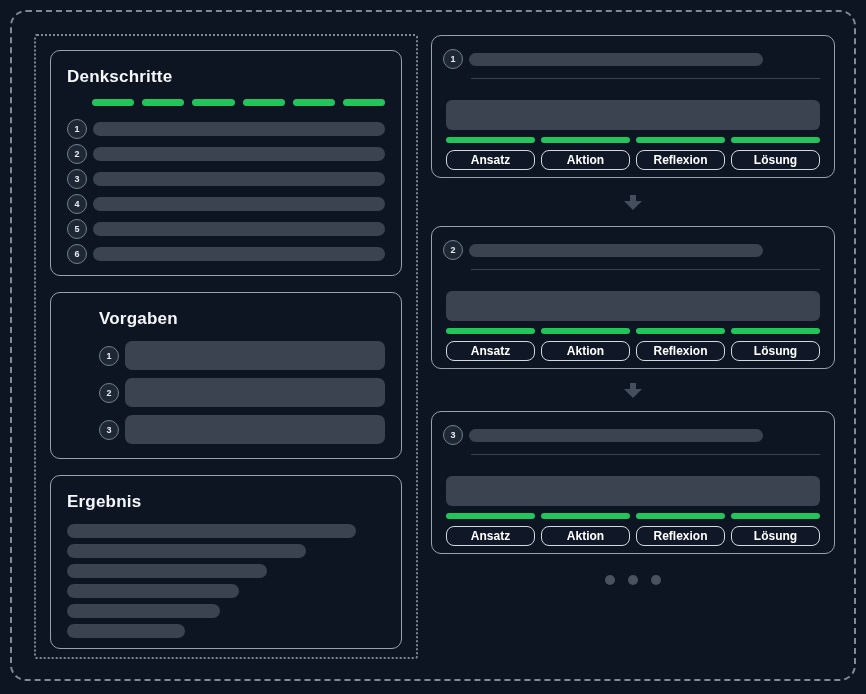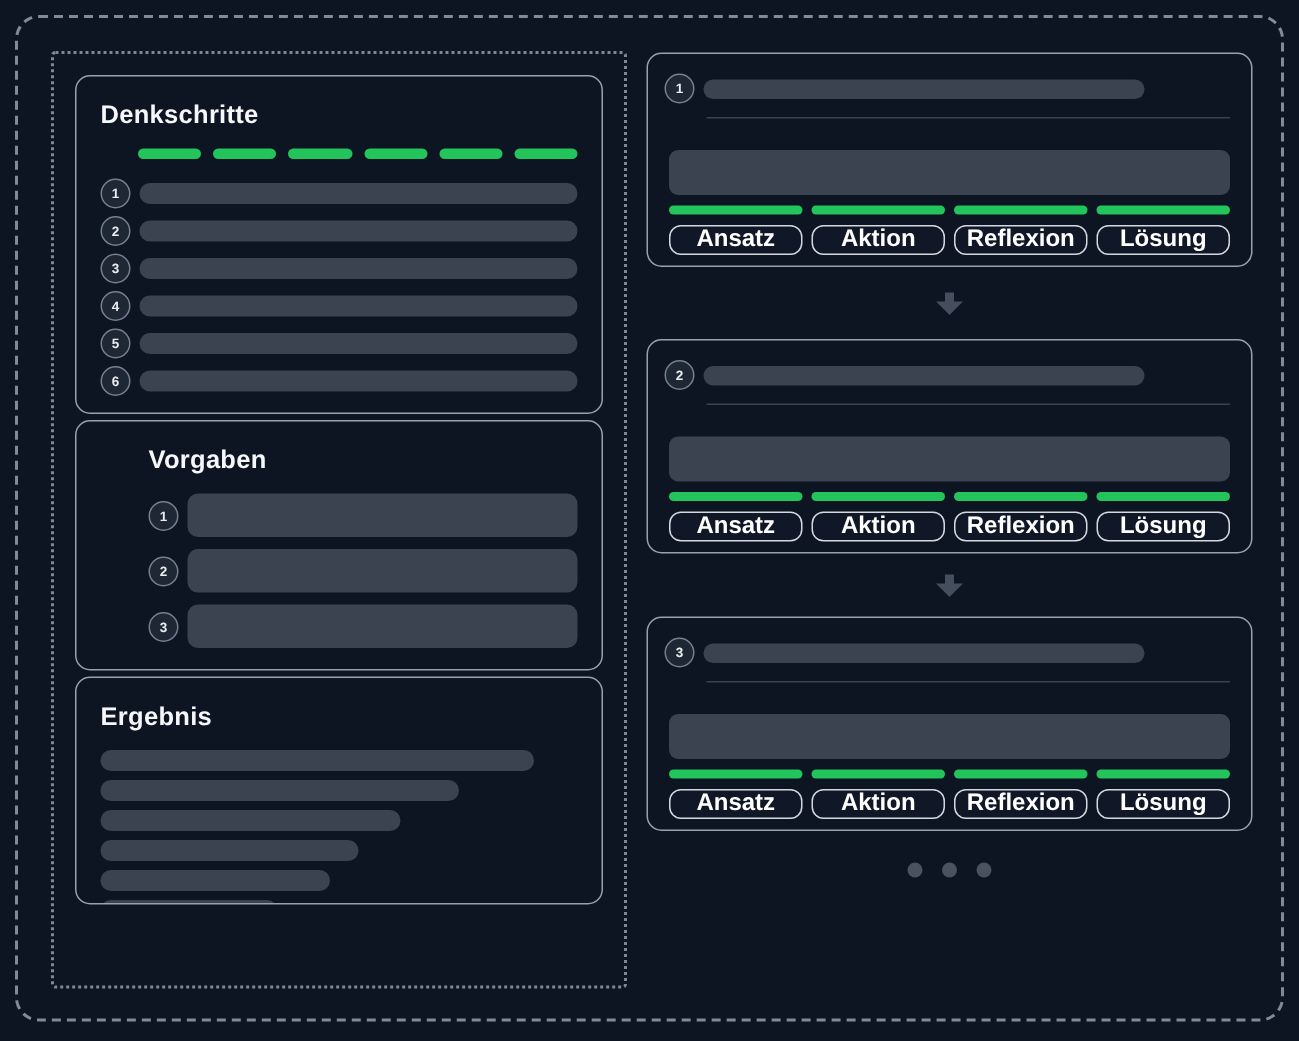--- a/index.html
+++ b/index.html
@@ -25,24 +25,24 @@
     border: 2px dotted #7f8794;
     border-radius: 3px;
     padding: 14px;
   }
   .card {
     border: 1.5px solid #99a1ad;
     border-radius: 10px;
     background: transparent;
     overflow: hidden;
   }
-  .lcard { width: 352px; margin-bottom: 4px; padding: 14px 16px; }
+  .lcard { width: 352px; margin-bottom: 16px; padding: 14px 16px; }
   .lcard-denkschritte { height: 226px; }
   .lcard-vorgaben { height: 167px; padding-left: 48px; }
-  .lcard-ergebnis  { height: 152px; margin-bottom: 0; }
+  .lcard-ergebnis  { height: 174px; margin-bottom: 0; }
   .section-title {
     color: #f5f7fa;
     font-size: 17px;
     font-weight: bold;
     letter-spacing: .2px;
     margin: 2px 0 12px 0;
   }
   .progress-bar {
     display: flex;
     gap: 8px;
@@ -134,21 +134,21 @@
     background: #22c45b;
   }
   .btn-row { margin-top: 7px; }
   .pill-button {
     height: 20px;
     border-radius: 8px;
     border: 1.5px solid #d4d9e0;
     background: #101828;
     color: #ffffff;
     font-family: "Liberation Sans", sans-serif;
-    font-size: 16px;
+    font-size: 12px;
     font-weight: bold;
     line-height: 1;
     display: flex;
     align-items: center;
     justify-content: center;
     cursor: pointer;
     padding: 0;
   }
   .arrow-row {
     display: flex;

